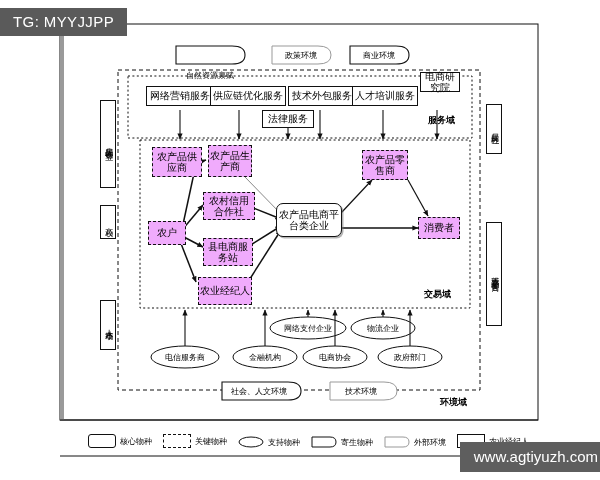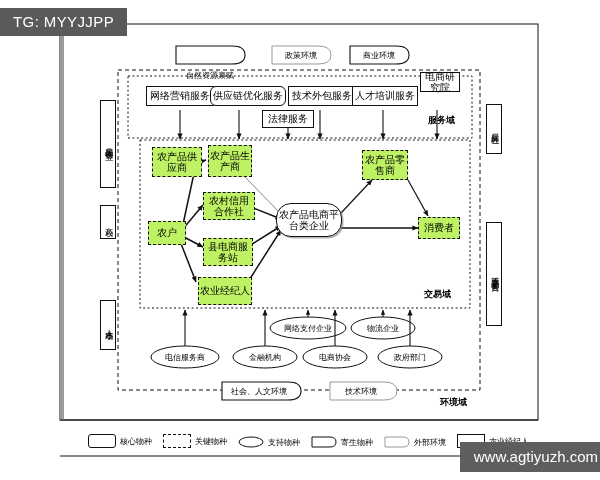--- a/index.html
+++ b/index.html
@@ -40,22 +40,22 @@
     font-size:10px;line-height:1.12;
     font-family:"DejaVu Sans","Liberation Sans",sans-serif;
     box-sizing:border-box;
     z-index:12;
     pointer-events:auto;
   }
   .node span{display:block;width:100%;padding:0 1px;}
 
   
   .solid{border:1px solid #111;background:#fff;}
-  .dashed{border:1px dashed #111;background:#bef264;}
-  .rounded{border:1px solid #111;background:#fff;border-radius:15px;
+  .dashed{border:1px dashed #111;background:#f0abfc;}
+  .rounded{border:1px solid #111;background:#fff;border-radius:7px;
            box-shadow:1.5px 1.5px 0 rgba(120,120,120,.55);}
   .plainframe{border:1px solid #111;background:#fff;}
 
   
   .vert{
     writing-mode:vertical-rl;
     text-orientation:upright;
     letter-spacing:1px;
     font-size:8px;
     line-height:1.05;
@@ -186,21 +186,21 @@
   <div class="shape-label" style="left:270px;top:46px;width:62px;height:18px;">
     <span>政策环境</span>
   </div>
   <div class="shape-label" style="left:348px;top:46px;width:62px;height:18px;">
     <span>商业环境</span>
   </div>
 
   <div class="node solid" style="left:146px;top:86px;width:68px;height:20px;">
     <span>网络营销服务</span>
   </div>
-  <div class="node solid" style="left:210px;top:86px;width:76px;height:20px;border-radius:6px;">
+  <div class="node solid" style="left:210px;top:86px;width:76px;height:20px;">
     <span>供应链优化服务</span>
   </div>
   <div class="node solid" style="left:288px;top:86px;width:68px;height:20px;">
     <span>技术外包服务</span>
   </div>
   <div class="node solid" style="left:352px;top:86px;width:66px;height:20px;">
     <span>人才培训服务</span>
   </div>
   <div class="node solid" style="left:420px;top:72px;width:40px;height:20px;">
     <span>电商研究院</span>

